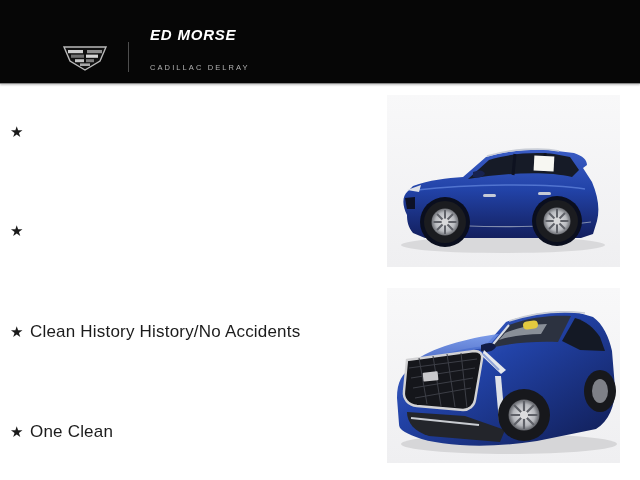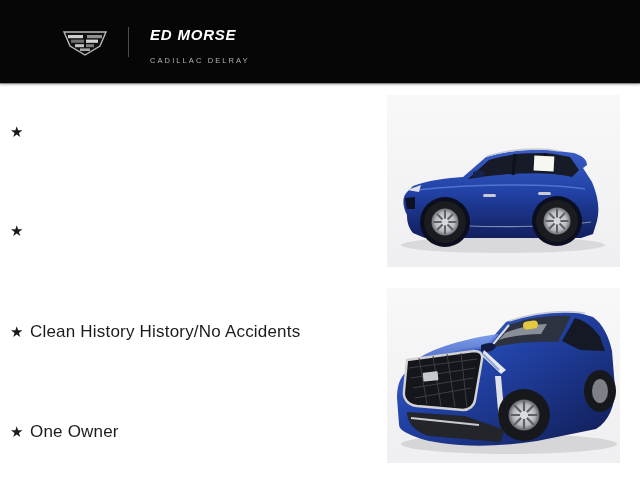--- a/index.html
+++ b/index.html
@@ -21,21 +21,21 @@
     position: absolute;
     left: 0; top: 0;
     width: 640px; height: 83px;
     background: #060606;
     box-shadow: 0 1px 0 #8a8a8a, 0 2px 2px rgba(0,0,0,.25);
   }
   .logo-group {
     position: absolute;
     left: 62px; top: 27px;
     display: flex;
-    align-items: flex-start;
+    align-items: flex-end;
   }
   .crest-icon { width: 46px; height: 30px; display: block; }
   .logo-divider {
     width: 1px; height: 30px;
     background: #4d4d4d;
     margin: 0 21px 0 20px;
   }
   .brand-text { display: flex; flex-direction: column; }
   .dealer-name {
     color: #ffffff;
@@ -43,21 +43,21 @@
     font-weight: bold;
     font-style: italic;
     letter-spacing: 0.8px;
     line-height: 16px;
     white-space: nowrap;
   }
   .dealer-sub {
     color: #b3b3b3;
     font-size: 7.5px;
     letter-spacing: 2.1px;
-    margin-top: 13px;
+    margin-top: 20px;
     white-space: nowrap;
   }
   .header-title {
     position: absolute;
     left: 398px; top: 31px;
     color: #fdfdfd;
     font-size: 20px;
     font-weight: 400;
     letter-spacing: 0.2px;
     white-space: nowrap;
@@ -131,21 +131,21 @@
   </div>
   <div class="highlight-item hl-1">
     <span class="star">★</span>
   </div>
   <div class="highlight-item hl-2">
     <span class="star">★</span>
     <span class="hl-label">Clean History History/No Accidents</span>
   </div>
   <div class="highlight-item hl-3">
     <span class="star">★</span>
-    <span class="hl-label">One Owner</span>
+    <span class="hl-label">One Clean</span>
   </div>
 
   <div class="photo photo-side">
     <svg viewBox="0 0 233 172" aria-hidden="true">
       <defs>
         <linearGradient id="bodyS" x1="0" y1="0" x2="0" y2="1">
           <stop offset="0" stop-color="#3a5cc4"></stop>
           <stop offset="0.45" stop-color="#2243a8"></stop>
           <stop offset="1" stop-color="#131f5e"></stop>
         </linearGradient>

